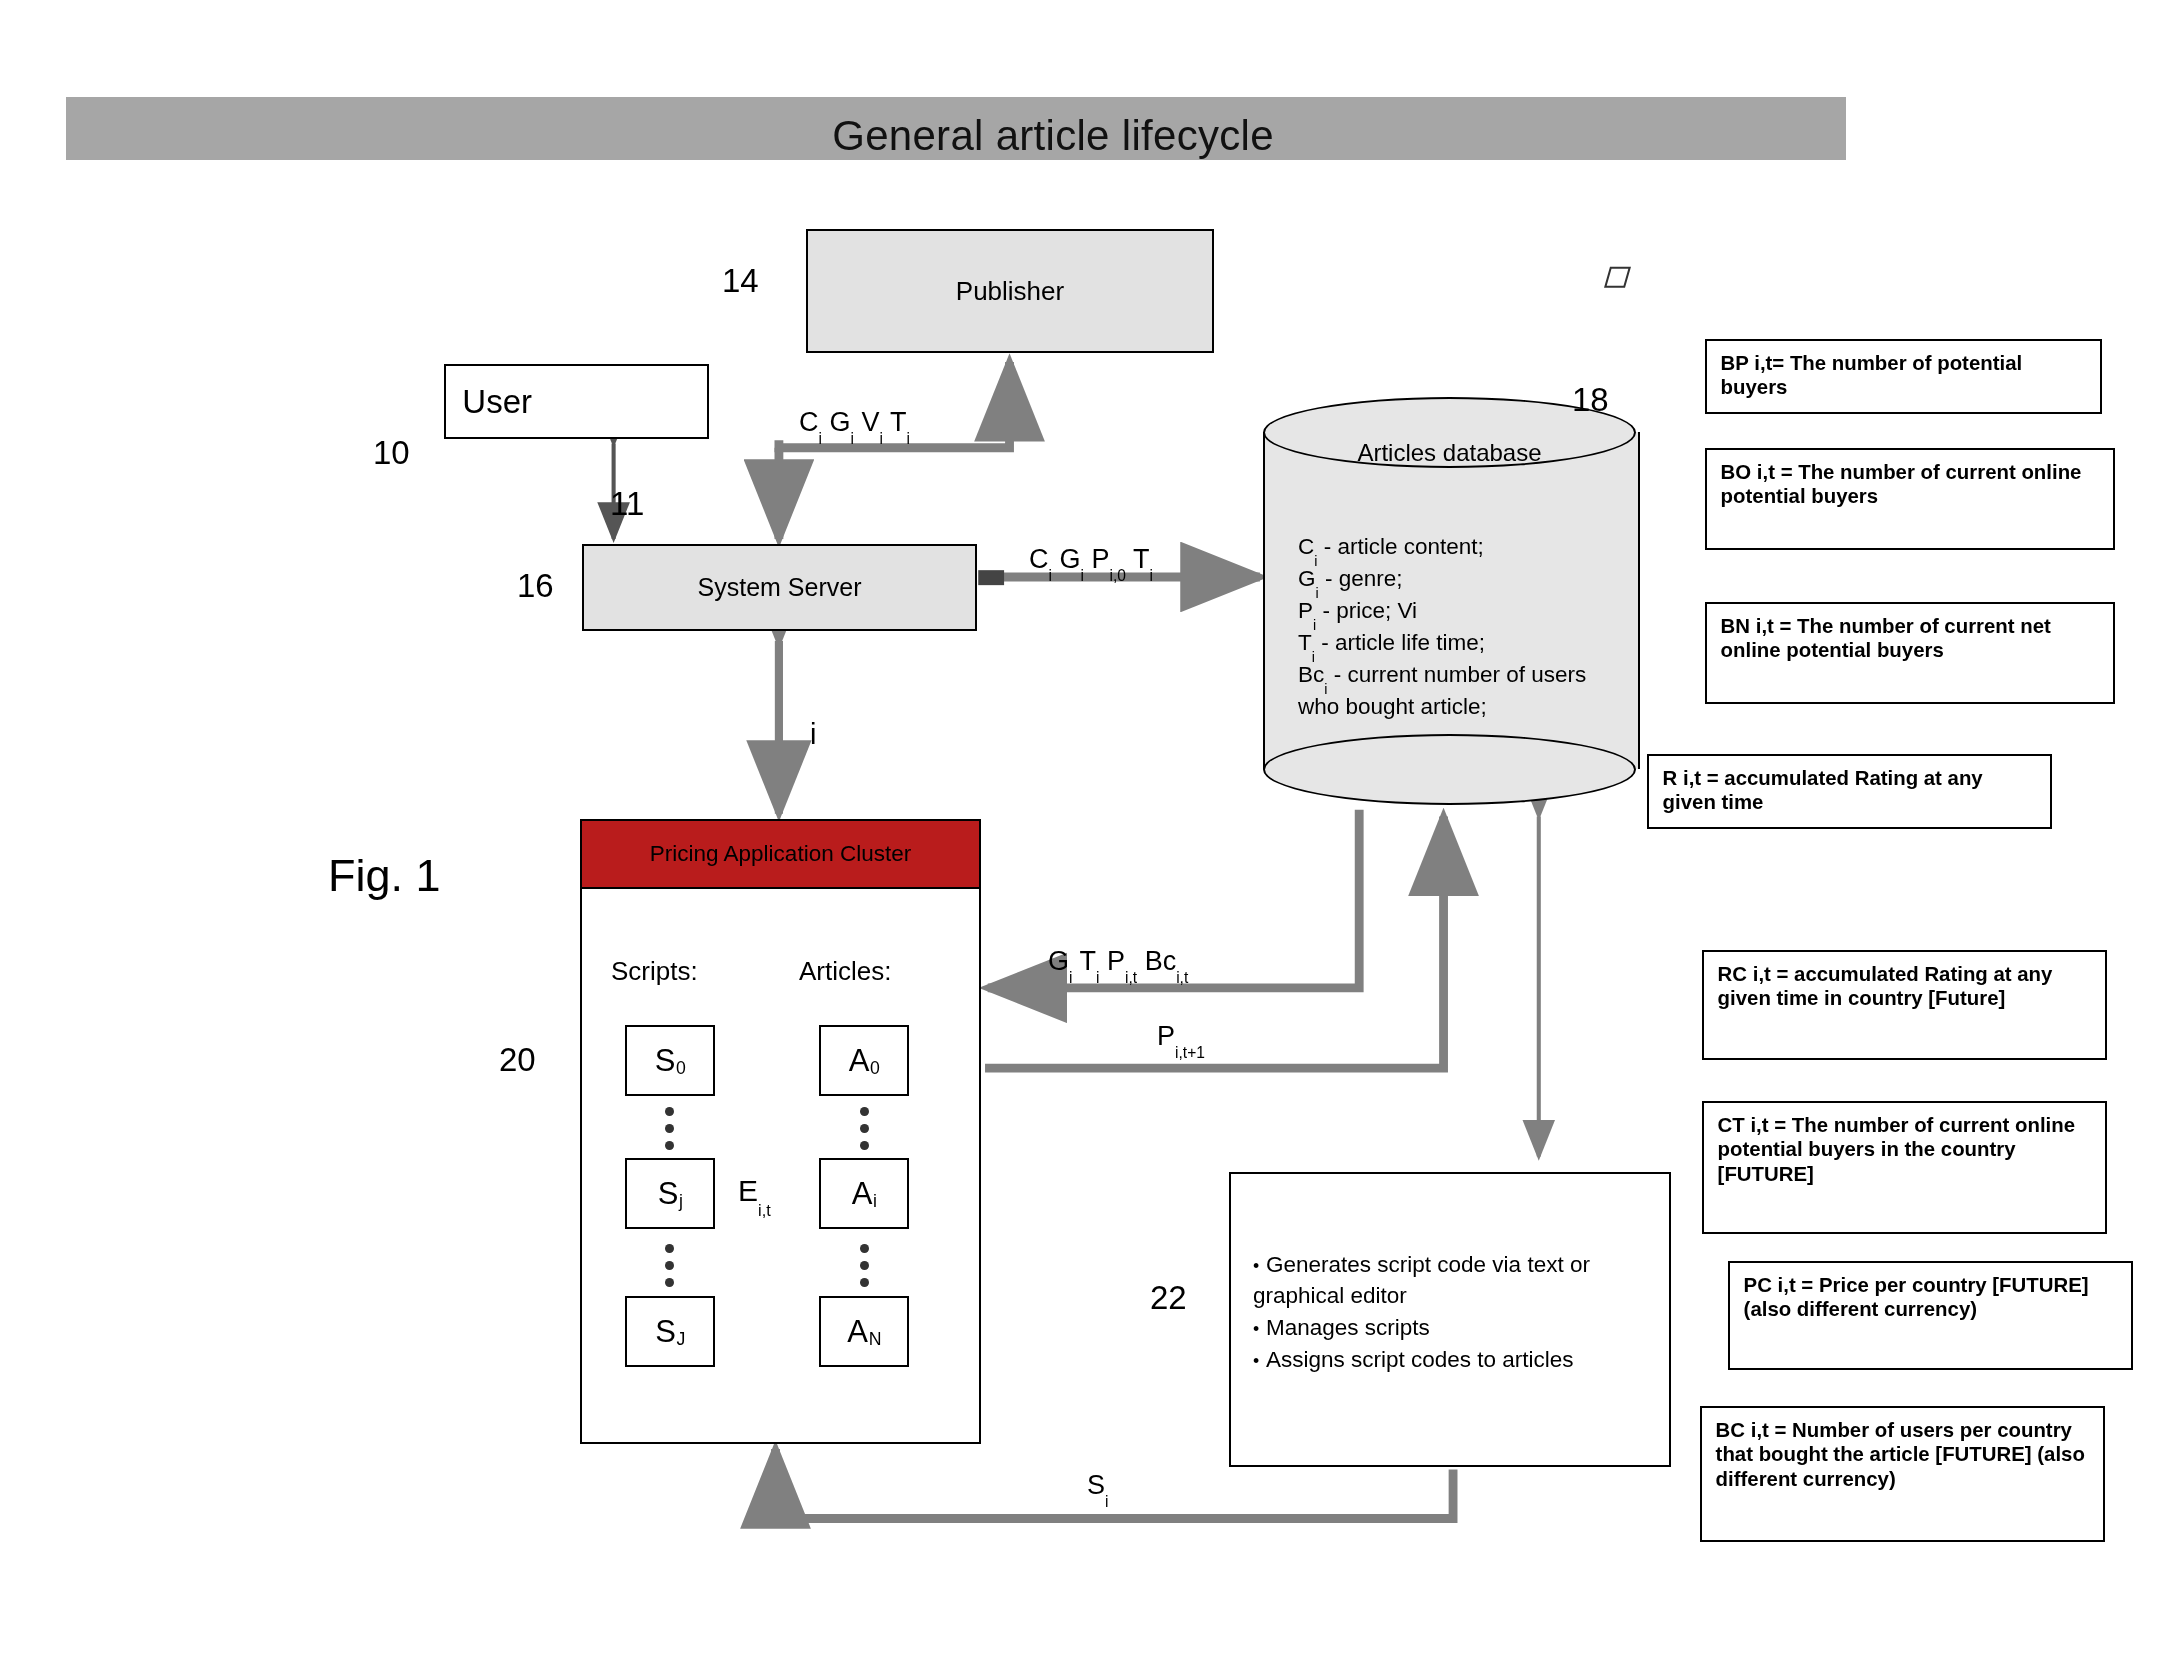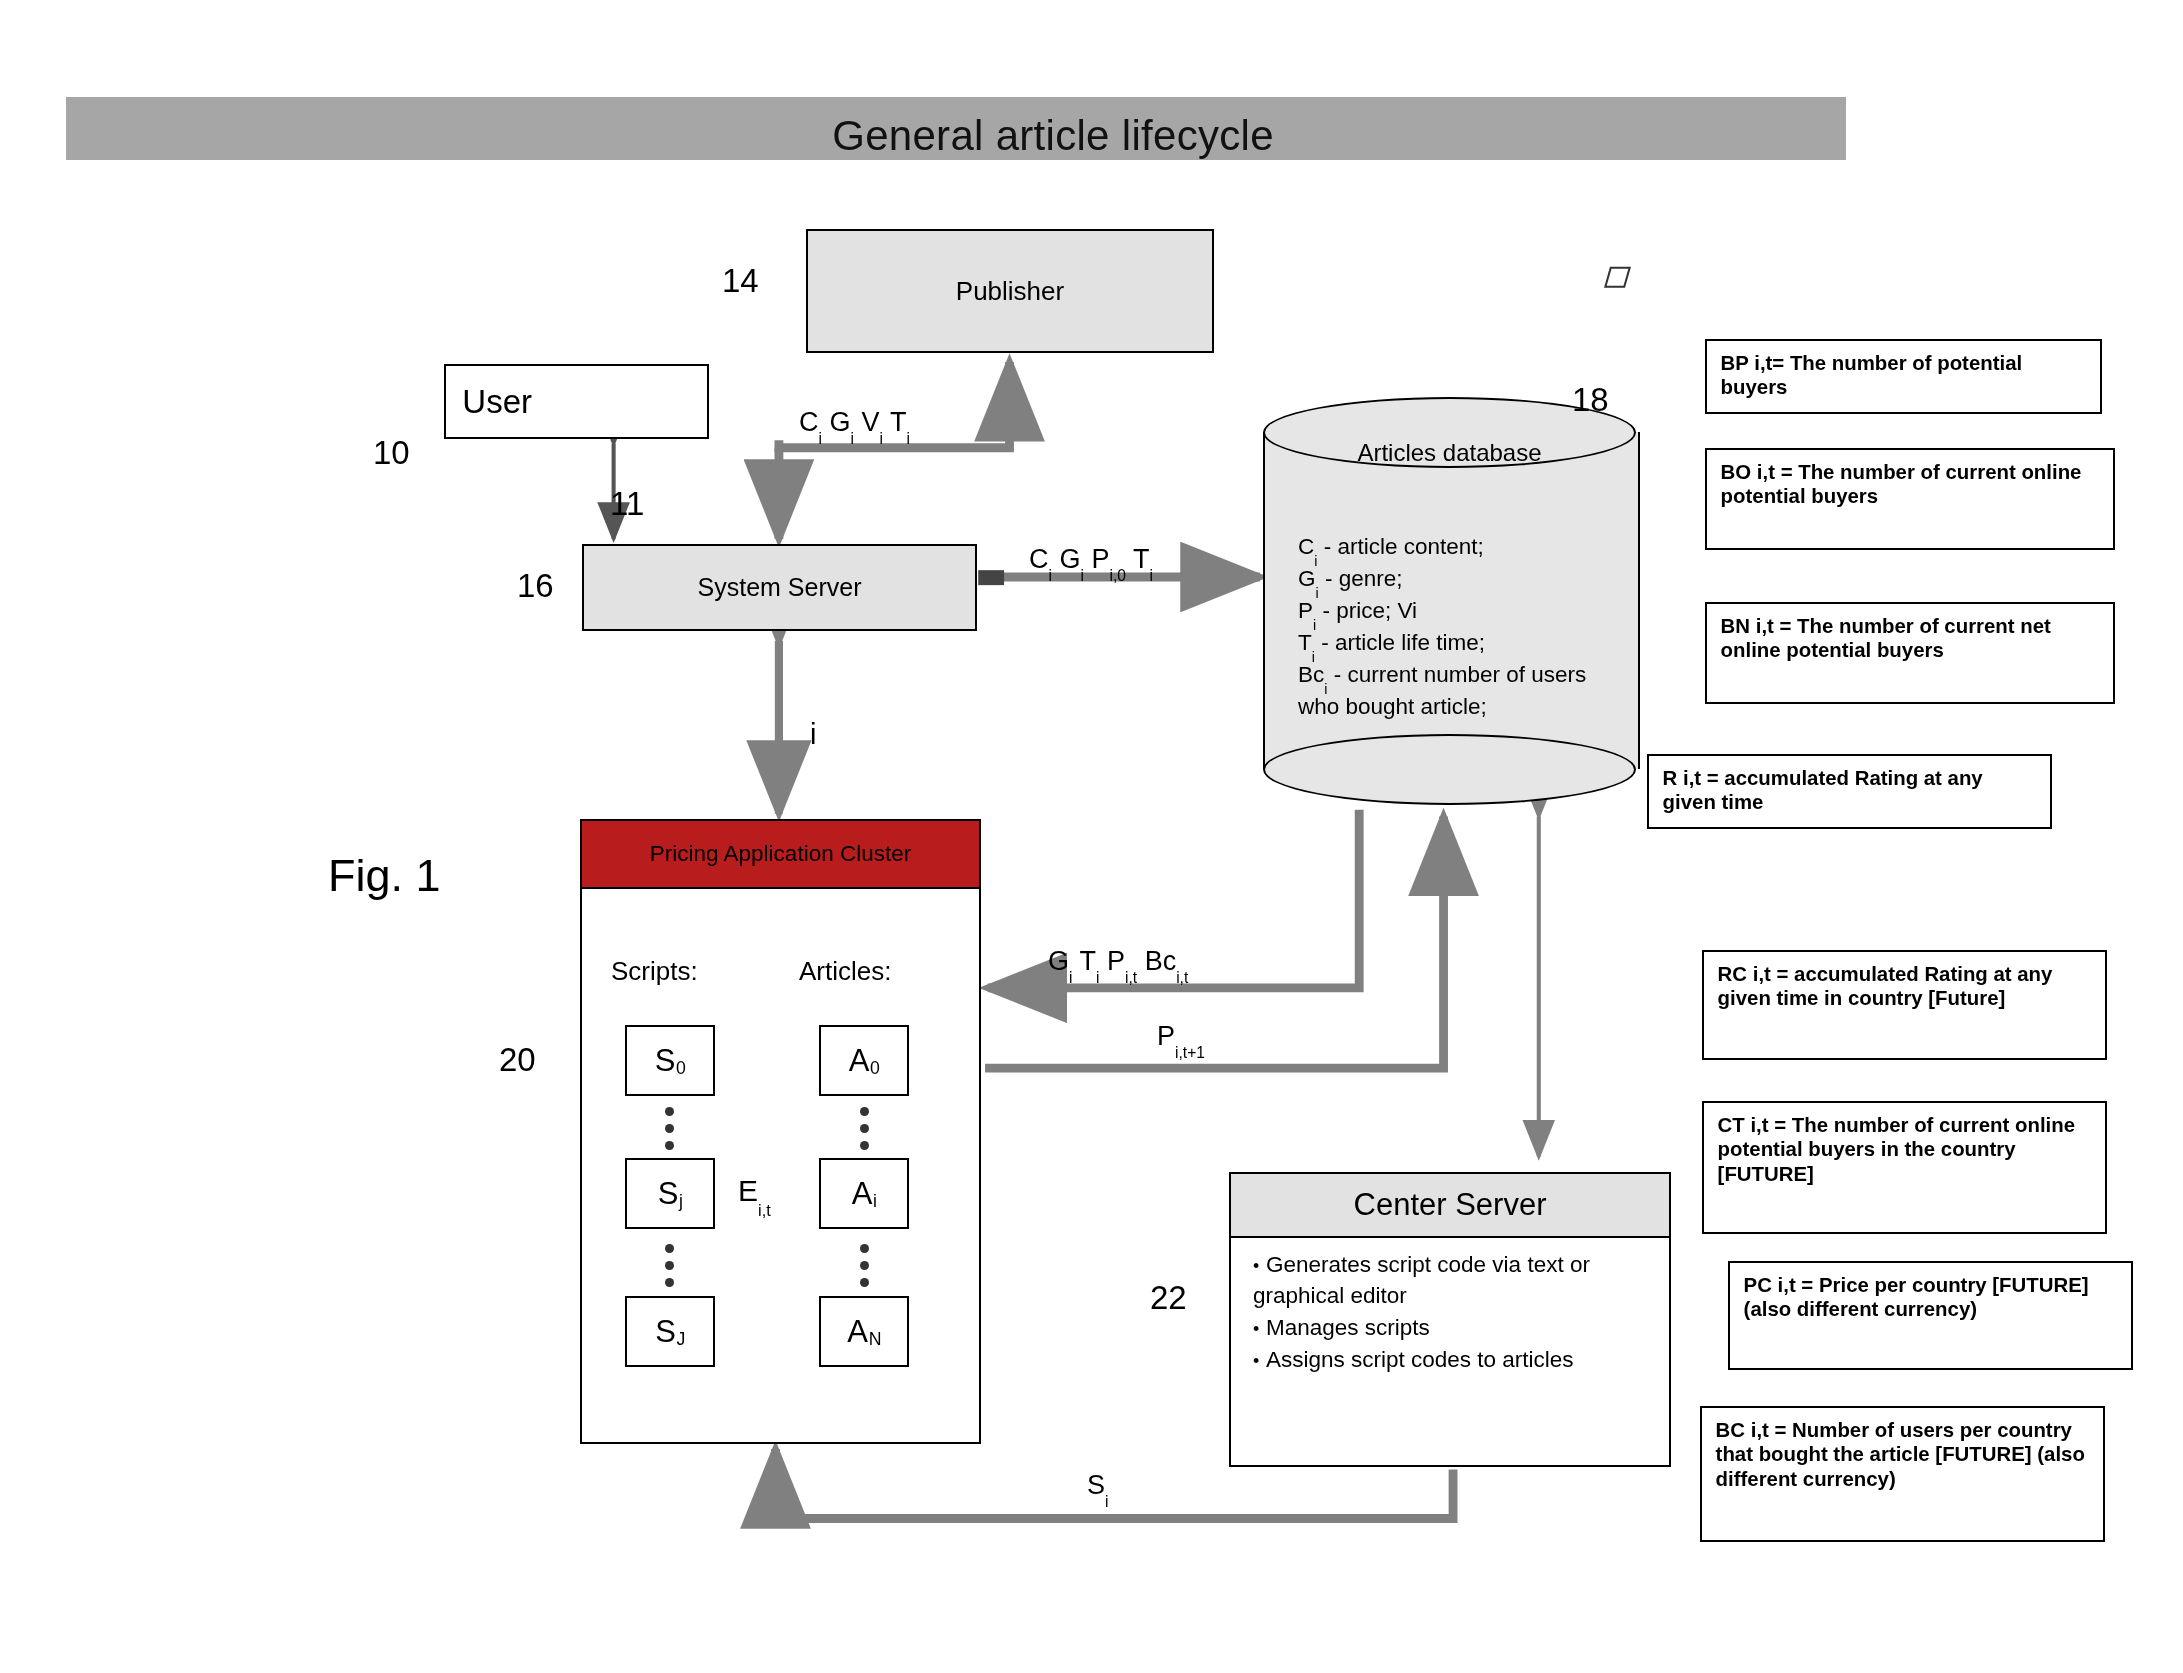--- a/index.html
+++ b/index.html
@@ -264,21 +264,20 @@
     <div><span>C</span><sub>i</sub><span> - article content;</span></div>
     <div><span>G</span><sub>i</sub><span> - genre;</span></div>
     <div><span>P</span><sub>i</sub><span> - price;  Vi</span></div>
     <div><span>T</span><sub>i</sub><span> - article life time;</span></div>
     <div><span>Bc</span><sub>i</sub><span> - current number of users who bought article;</span></div>
   </div>
 </div>
 <div id="label-18">18</div>
 
 <div id="center-server">
-  <div id="cs-header">Center Server</div>
   <ul id="cs-list">
     <li>Generates script code via text or graphical editor</li>
     <li>Manages scripts</li>
     <li>Assigns script codes to articles</li>
   </ul>
 </div>
 <div class="ref" id="ref-22">22</div>
 
 <div class="edge-label" id="lbl-cgvt">
   C<sub>i</sub> G<sub>i</sub> V<sub>i</sub> T<sub>i</sub>

